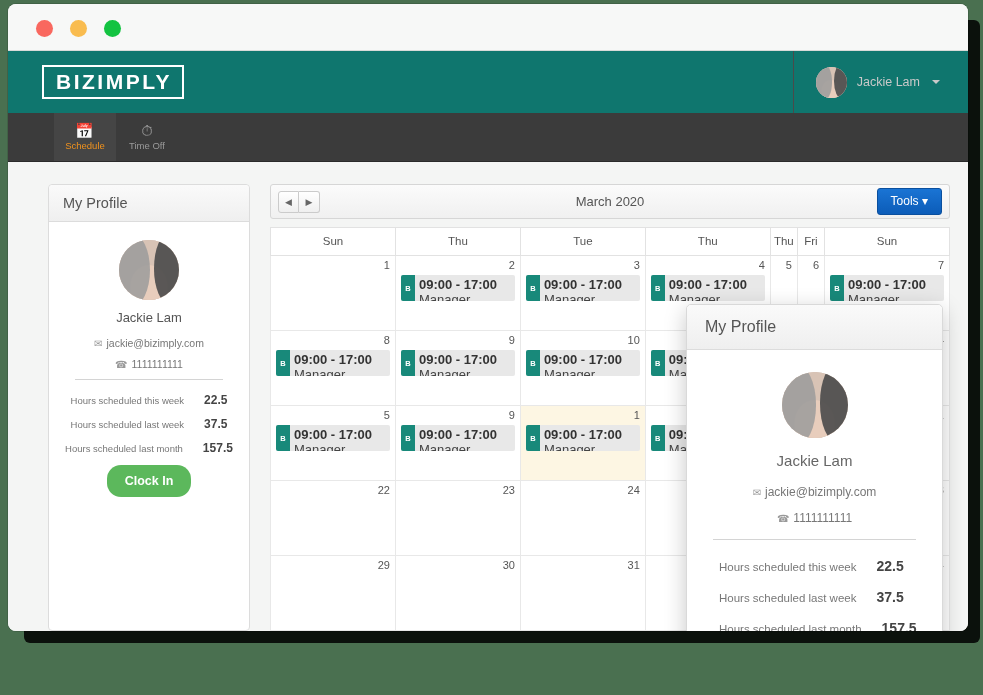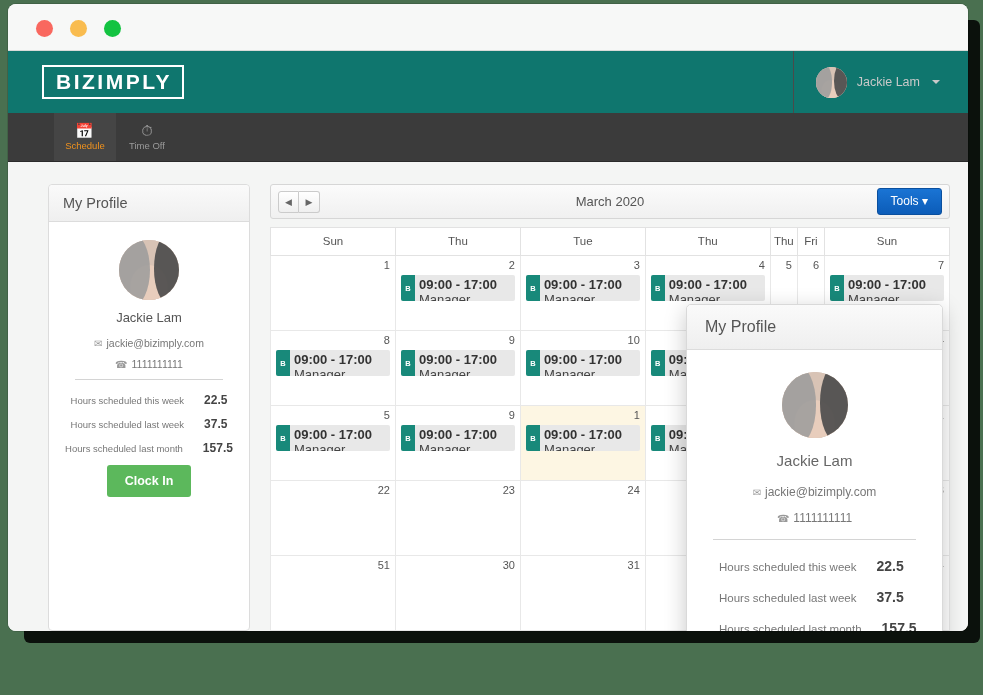--- a/index.html
+++ b/index.html
@@ -120,21 +120,21 @@
   .pname { font-size: 13px; color: #555; margin-bottom: 12px; }
   .prow { font-size: 10.5px; color: #777; margin-bottom: 9px; }
   .prow .gi { color: #999; margin-right: 4px; font-size: 10px; }
   .hr { height:1px; background:#d4d4d4; margin: 9px 10px 13px; }
   .stat { display:flex; justify-content:center; align-items:baseline; gap:20px; margin-bottom: 10px; }
   .stat-l { font-size: 9.5px; color: #777; }
   .stat-v { font-size: 12px; color: #444; font-weight: bold; }
   .btn-clock-in {
     display:block; width: 84px; margin: 6px auto 0;
     background: #5cb85c; color: #fff;
-    border: none; border-radius: 3px;
+    border: none; border-radius: 14px;
     padding: 9px 0; font-size: 12.5px; font-weight: bold;
     cursor: pointer;
     font-family: "Liberation Sans", sans-serif;
   }
 
   
   .calwrap { flex: 1; }
   .calbar {
     background: linear-gradient(#fbfbfb,#f0f0f0);
     border: 1px solid #d6d6d6;
@@ -501,21 +501,21 @@
                 </td>
                 <td>
                   <div class="daynum">27</div>
                 </td>
                 <td>
                   <div class="daynum">28</div>
                 </td>
               </tr>
               <tr>
                 <td>
-                  <div class="daynum">51</div>
+                  <div class="daynum">29</div>
                 </td>
                 <td>
                   <div class="daynum">30</div>
                 </td>
                 <td>
                   <div class="daynum">31</div>
                 </td>
                 <td>
                   <div class="daynum muted">1</div>
                 </td>

